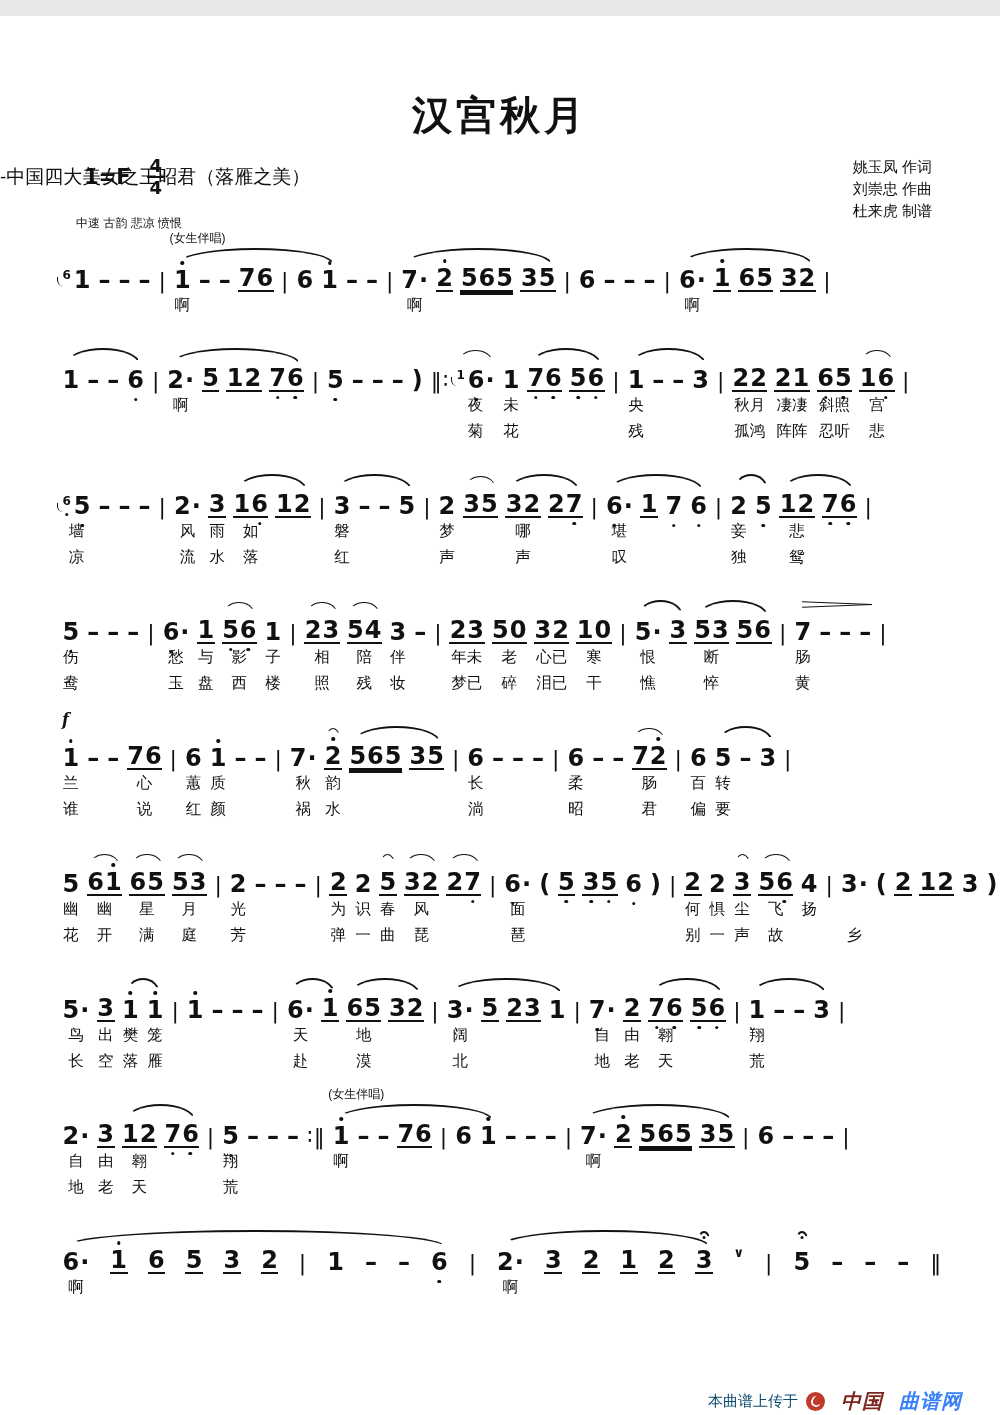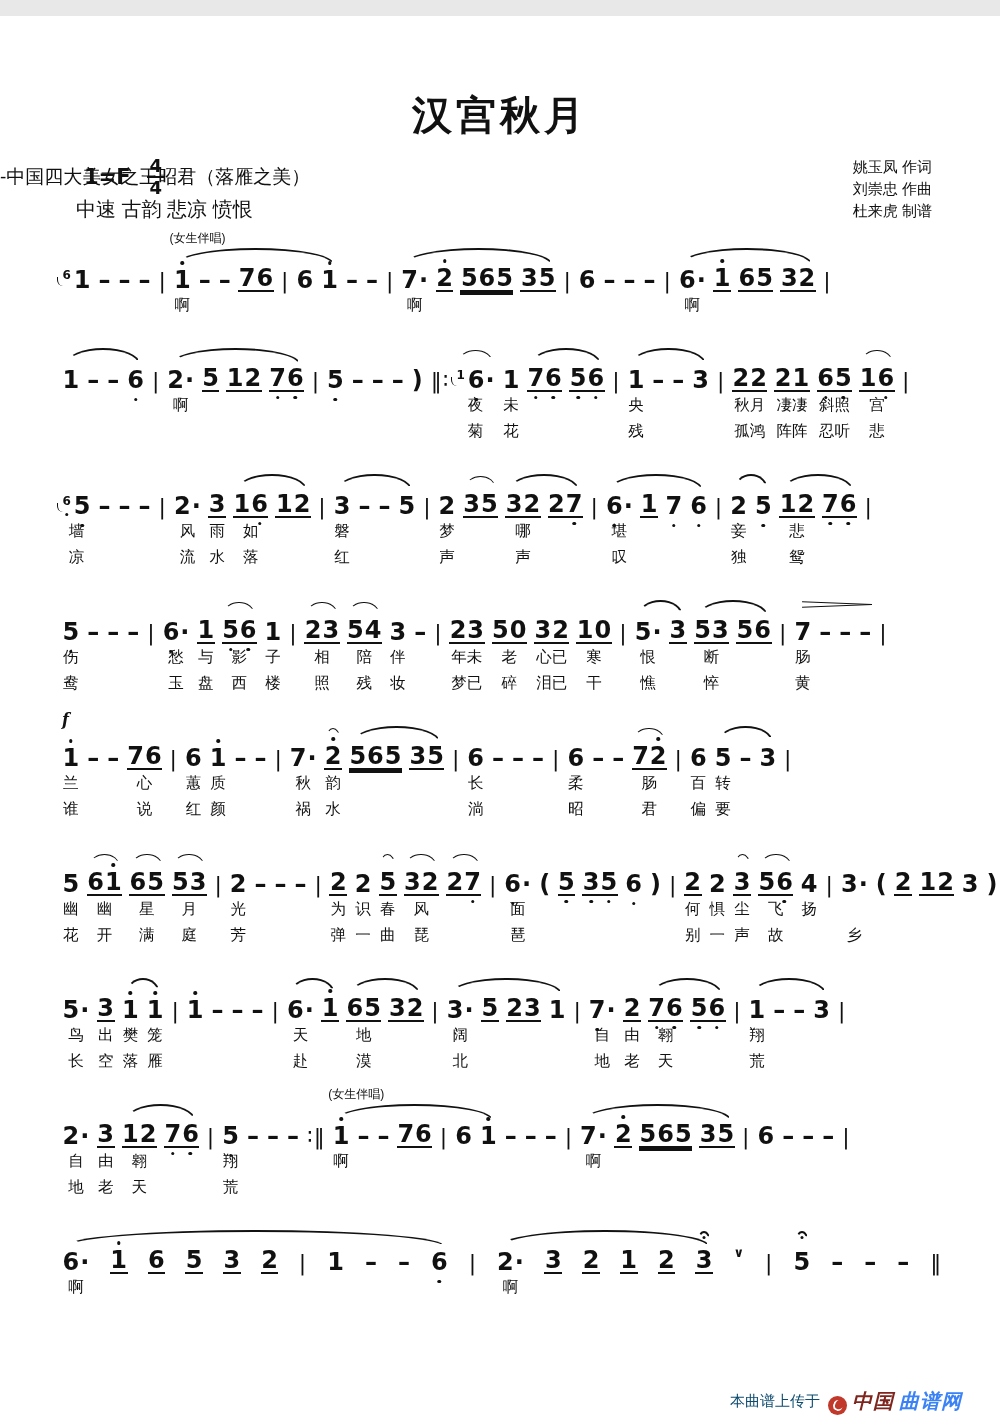--- a/index.html
+++ b/index.html
@@ -8,21 +8,21 @@
   
   .title{position:absolute;top:72px;left:0;right:0;text-align:center;margin:0;
          font-size:40px;font-weight:600;letter-spacing:4px;}
   .subtitle{position:absolute;top:148px;left:0;right:0;text-align:left;font-size:19px;}
   .keysig{position:absolute;top:140px;left:84px;font-size:21px;font-weight:600;
           display:flex;align-items:center;gap:16px;font-family:"DejaVu Sans",sans-serif;}
   .meter{display:inline-flex;flex-direction:column;align-items:center;line-height:1;font-size:18px;font-weight:700;}
   .meter i{font-style:normal;padding:1px 3px;}
   .meter i:first-child{border-bottom:2px solid #111;}
   .credits{position:absolute;top:140px;right:68px;font-size:15px;line-height:22px;text-align:left;}
-  .tempo{position:absolute;top:180px;left:76px;font-size:20px;}
+  .tempo{position:absolute;top:199px;left:76px;font-size:12px;}
   
   .score{position:absolute;top:230px;left:0;right:0;padding:0 62px;}
   .score-line{display:flex;align-items:flex-start;gap:7px;margin-bottom:27px;padding-top:16px;flex-wrap:nowrap;}
   .score-line:last-child{gap:20px;}
   .score-line:last-child .grp{gap:20px;}
   .grp{position:relative;display:inline-flex;gap:7px;align-items:flex-start;}
   .grp.slur::before{content:'';position:absolute;top:-14px;left:4px;right:4px;height:12px;
         border:2px solid transparent;border-top:2px solid #111;border-radius:50% 50% 0 0/100% 100% 0 0;}
   .grp.cresc::before,.grp.cresc::after{content:'';position:absolute;left:8px;right:0;top:-10px;
         border-top:1.5px solid #111;transform-origin:right center;}
@@ -49,21 +49,21 @@
   .grace{position:relative;font-size:12px;font-weight:700;margin-right:2px;transform:translateY(-11px);}
   .grace::after{content:'';position:absolute;left:-5px;bottom:-5px;width:5px;height:9px;
         border-left:1.3px solid #111;border-bottom-left-radius:6px;}
   .lyric{display:block;height:26px;line-height:26px;font-size:15.5px;text-align:center;white-space:nowrap;color:#111;}
   .ann{position:absolute;top:-32px;left:-4px;font-size:12px;font-weight:400;white-space:nowrap;}
   .dyn{position:absolute;top:-30px;left:0;font-family:"DejaVu Serif",serif;
        font-style:italic;font-weight:700;font-size:16px;}
   
   .footer{position:absolute;right:38px;bottom:16px;display:flex;align-items:center;gap:8px;}
   .upload{font-size:15px;color:#0c4a6e;}
-  .logo{display:inline-flex;align-items:flex-end;gap:5px;}
+  .logo{display:inline-flex;align-items:center;gap:16px;}
   .logo-icon{width:19px;height:19px;border-radius:50%;background:#c0392b;position:relative;display:inline-block;}
   .logo-icon::after{content:'';position:absolute;inset:4px 4px 4px 5px;border-left:2px solid #fff;
         border-bottom:2px solid #fff;border-radius:50% 10% 50% 50%;transform:rotate(15deg);}
   .brand1{font-size:20px;font-style:italic;color:#7e251d;letter-spacing:1px;}
   .brand2{font-size:20px;font-style:italic;color:#3b82f6;letter-spacing:1px;}
 </style>
 </head>
 <body>
 
 <div class="page">

